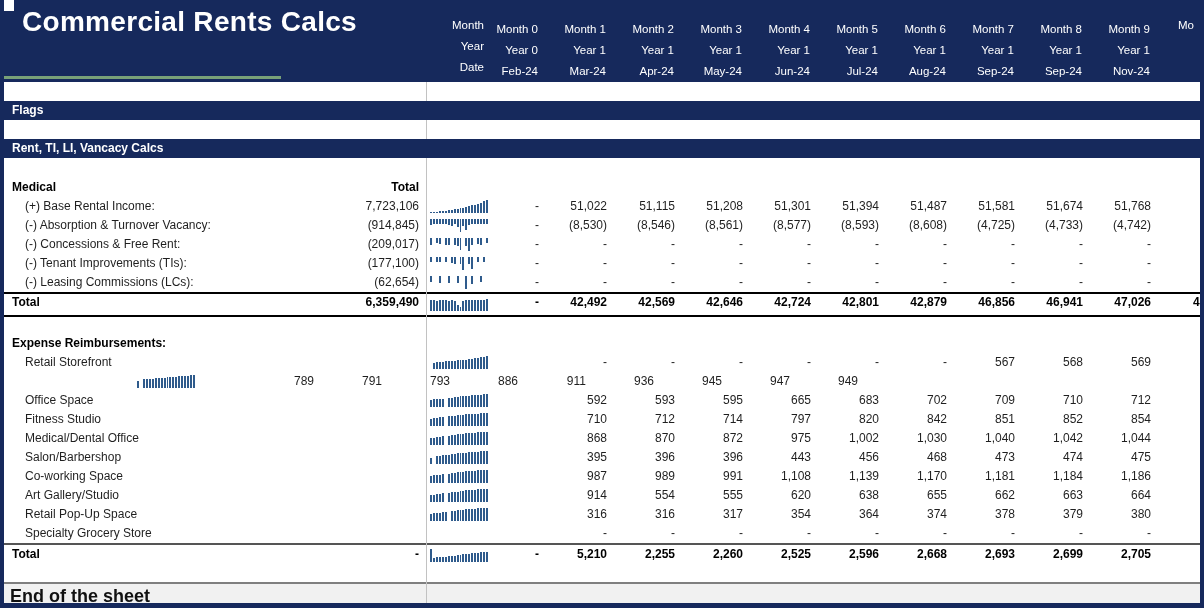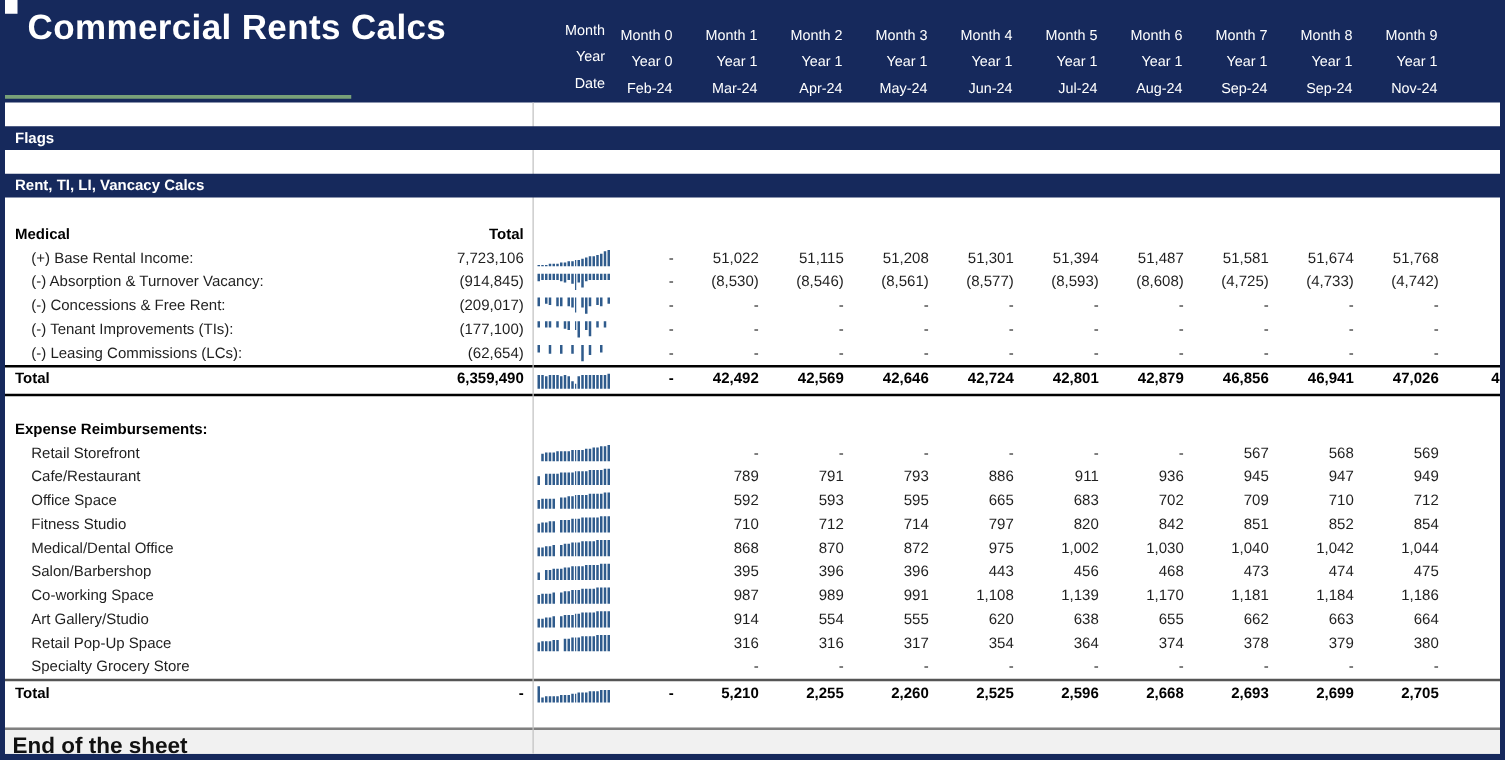--- a/index.html
+++ b/index.html
@@ -122,20 +122,23 @@
             <div>Year 1</div>
             <div>Sep-24</div>
           </div>
 
           <div class="hcol">
             <div>Month 9</div>
             <div>Year 1</div>
             <div>Nov-24</div>
           </div>
         </div>
+      <div class="hcol clip">
+        <div>Mo</div>
+      </div>
     </div>
     <div class="greenline"></div>
   </div>
 
   <div class="vline"></div>
 
   <div class="gap19"></div>
   <div class="secbar">Flags</div>
   <div class="gap19"></div>
   <div class="secbar">Rent, TI, LI, Vancacy Calcs</div>
@@ -433,21 +436,20 @@
         <div class="cell num">-</div>
         <div class="cell num">-</div>
         <div class="cell num">-</div>
         <div class="cell num">567</div>
         <div class="cell num">568</div>
         <div class="cell num">569</div>
         <div class="cell clip"></div>
       </div>
 
       <div class="row">
-        <div class="cell label">Cafe/Restaurant</div>
         <div class="cell total"></div>
         <div class="cell spark">
           <div class="sparkbox">
             <i style="height: 55%;"></i>
             <i style="height: 0%;"></i>
             <i style="height: 66%;"></i>
             <i style="height: 68%;"></i>
             <i style="height: 70%;"></i>
             <i style="height: 72%;"></i>
             <i style="height: 74%;"></i>

